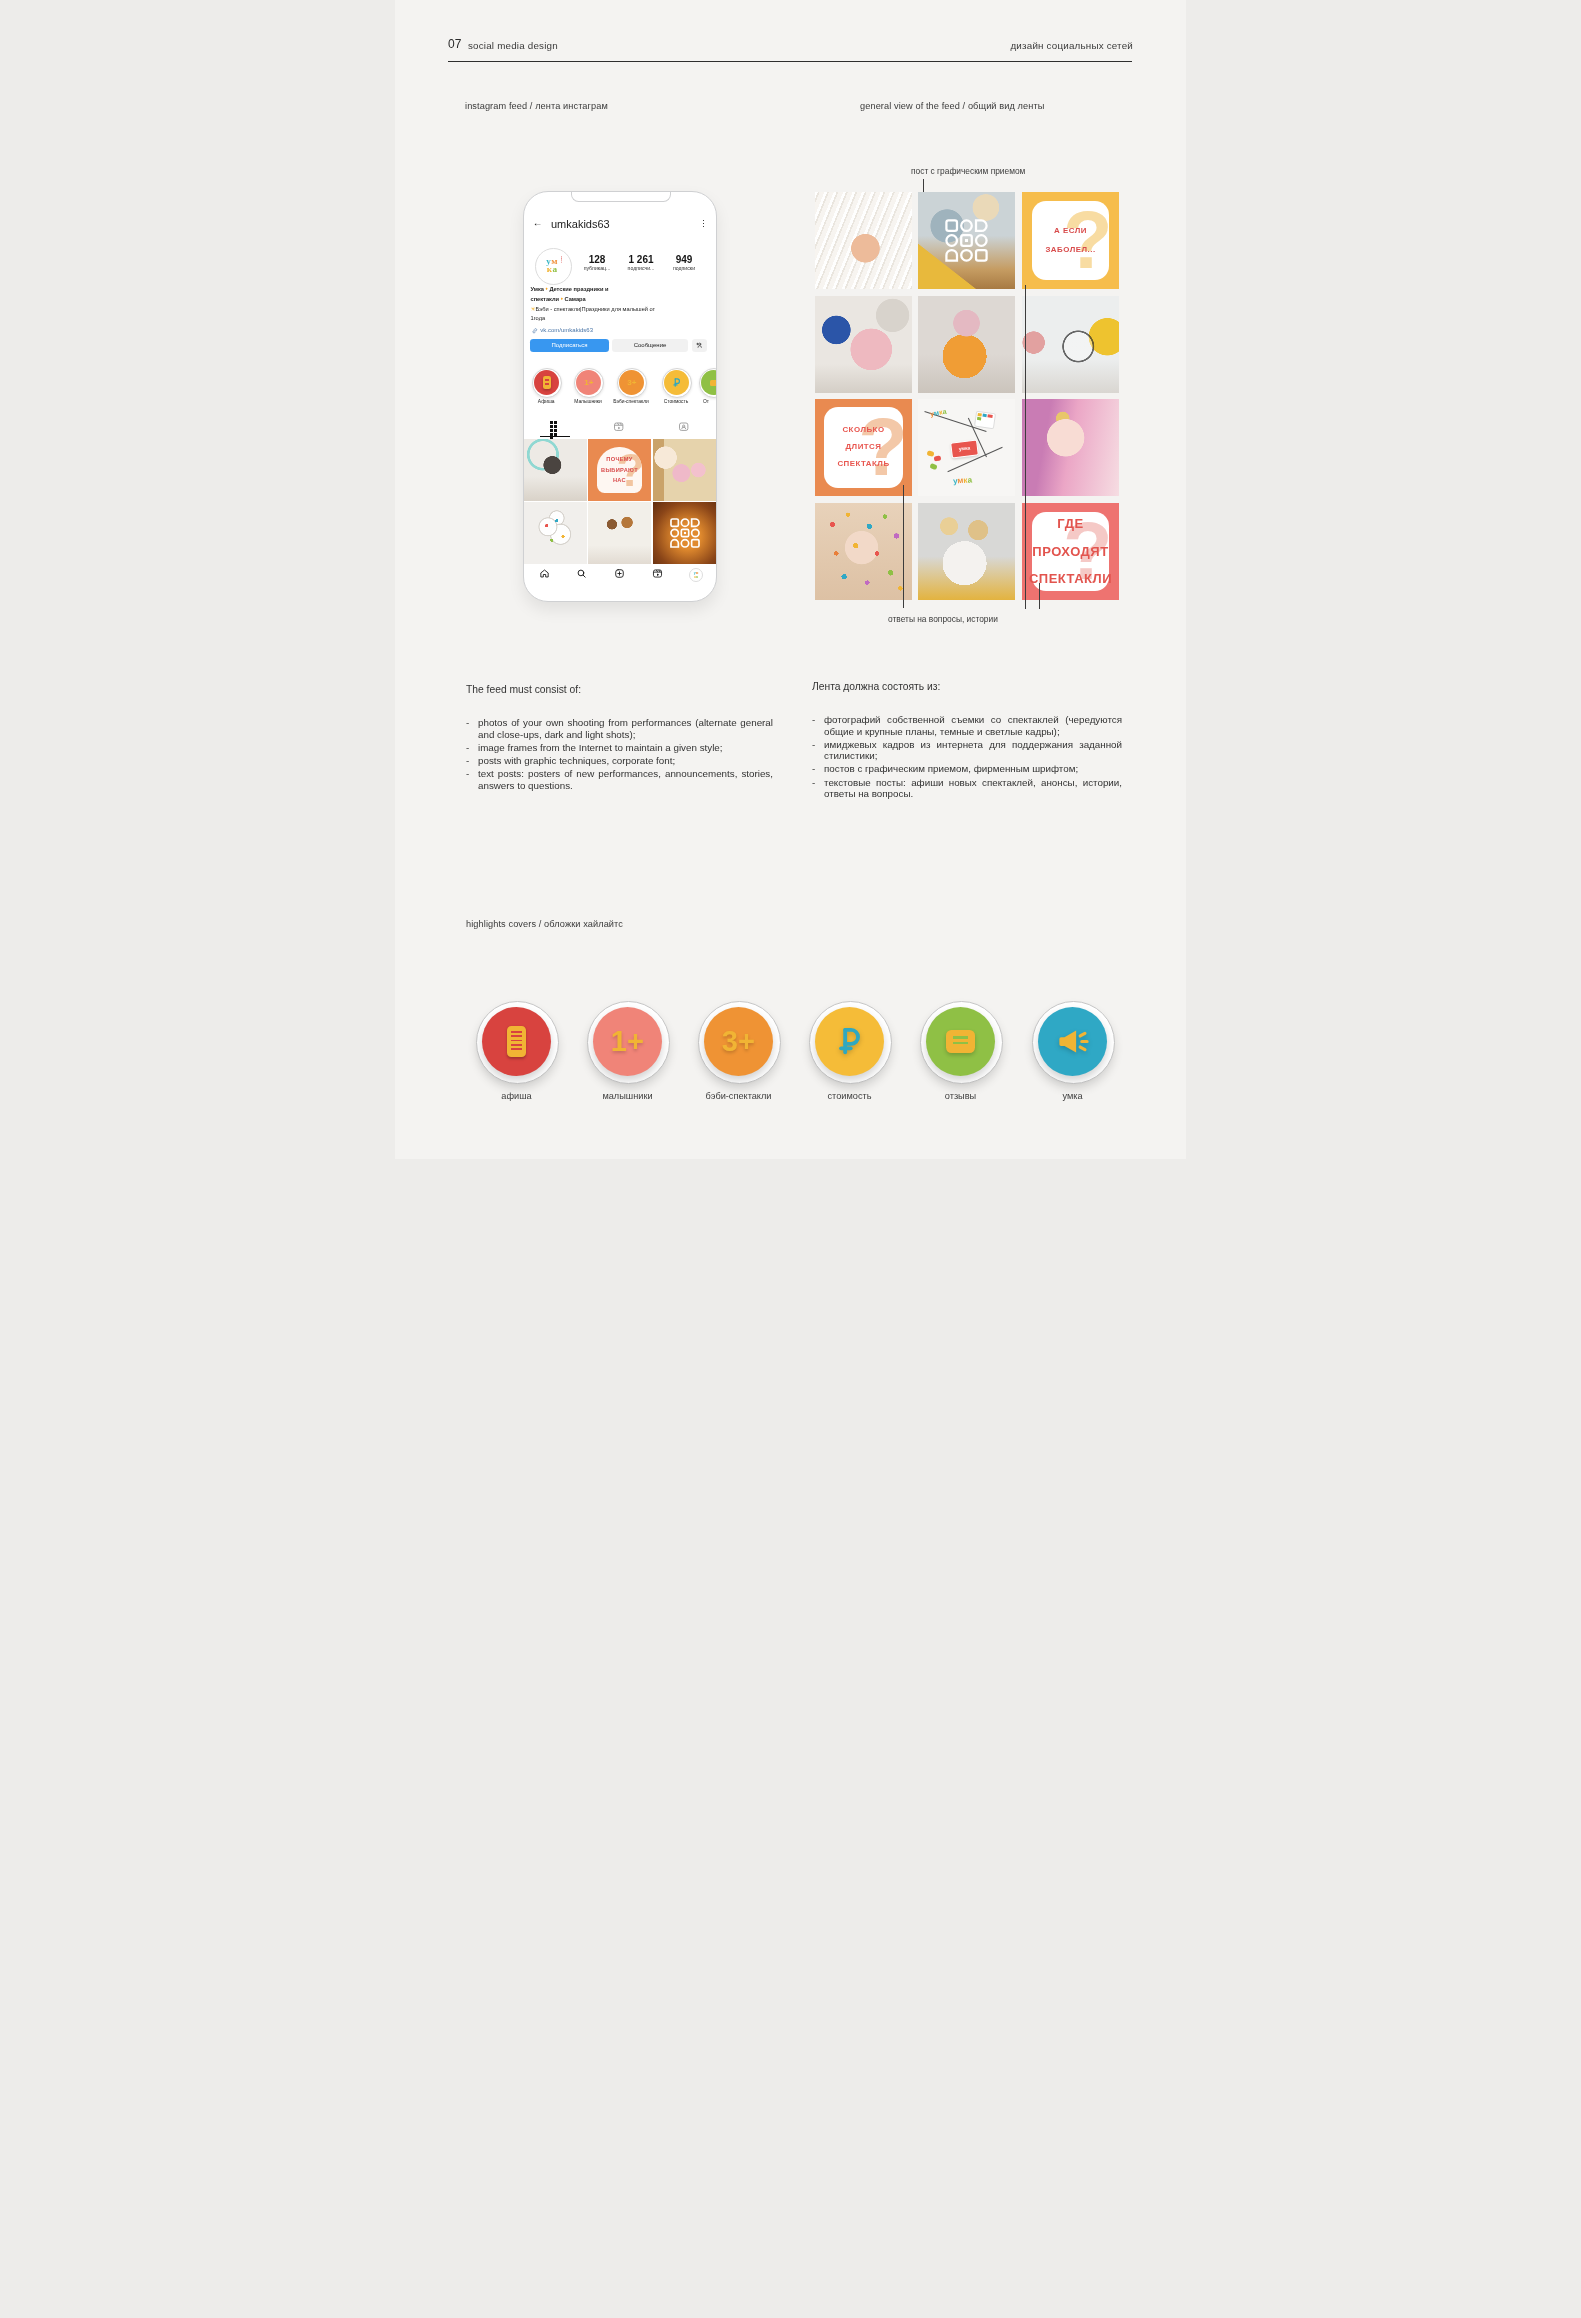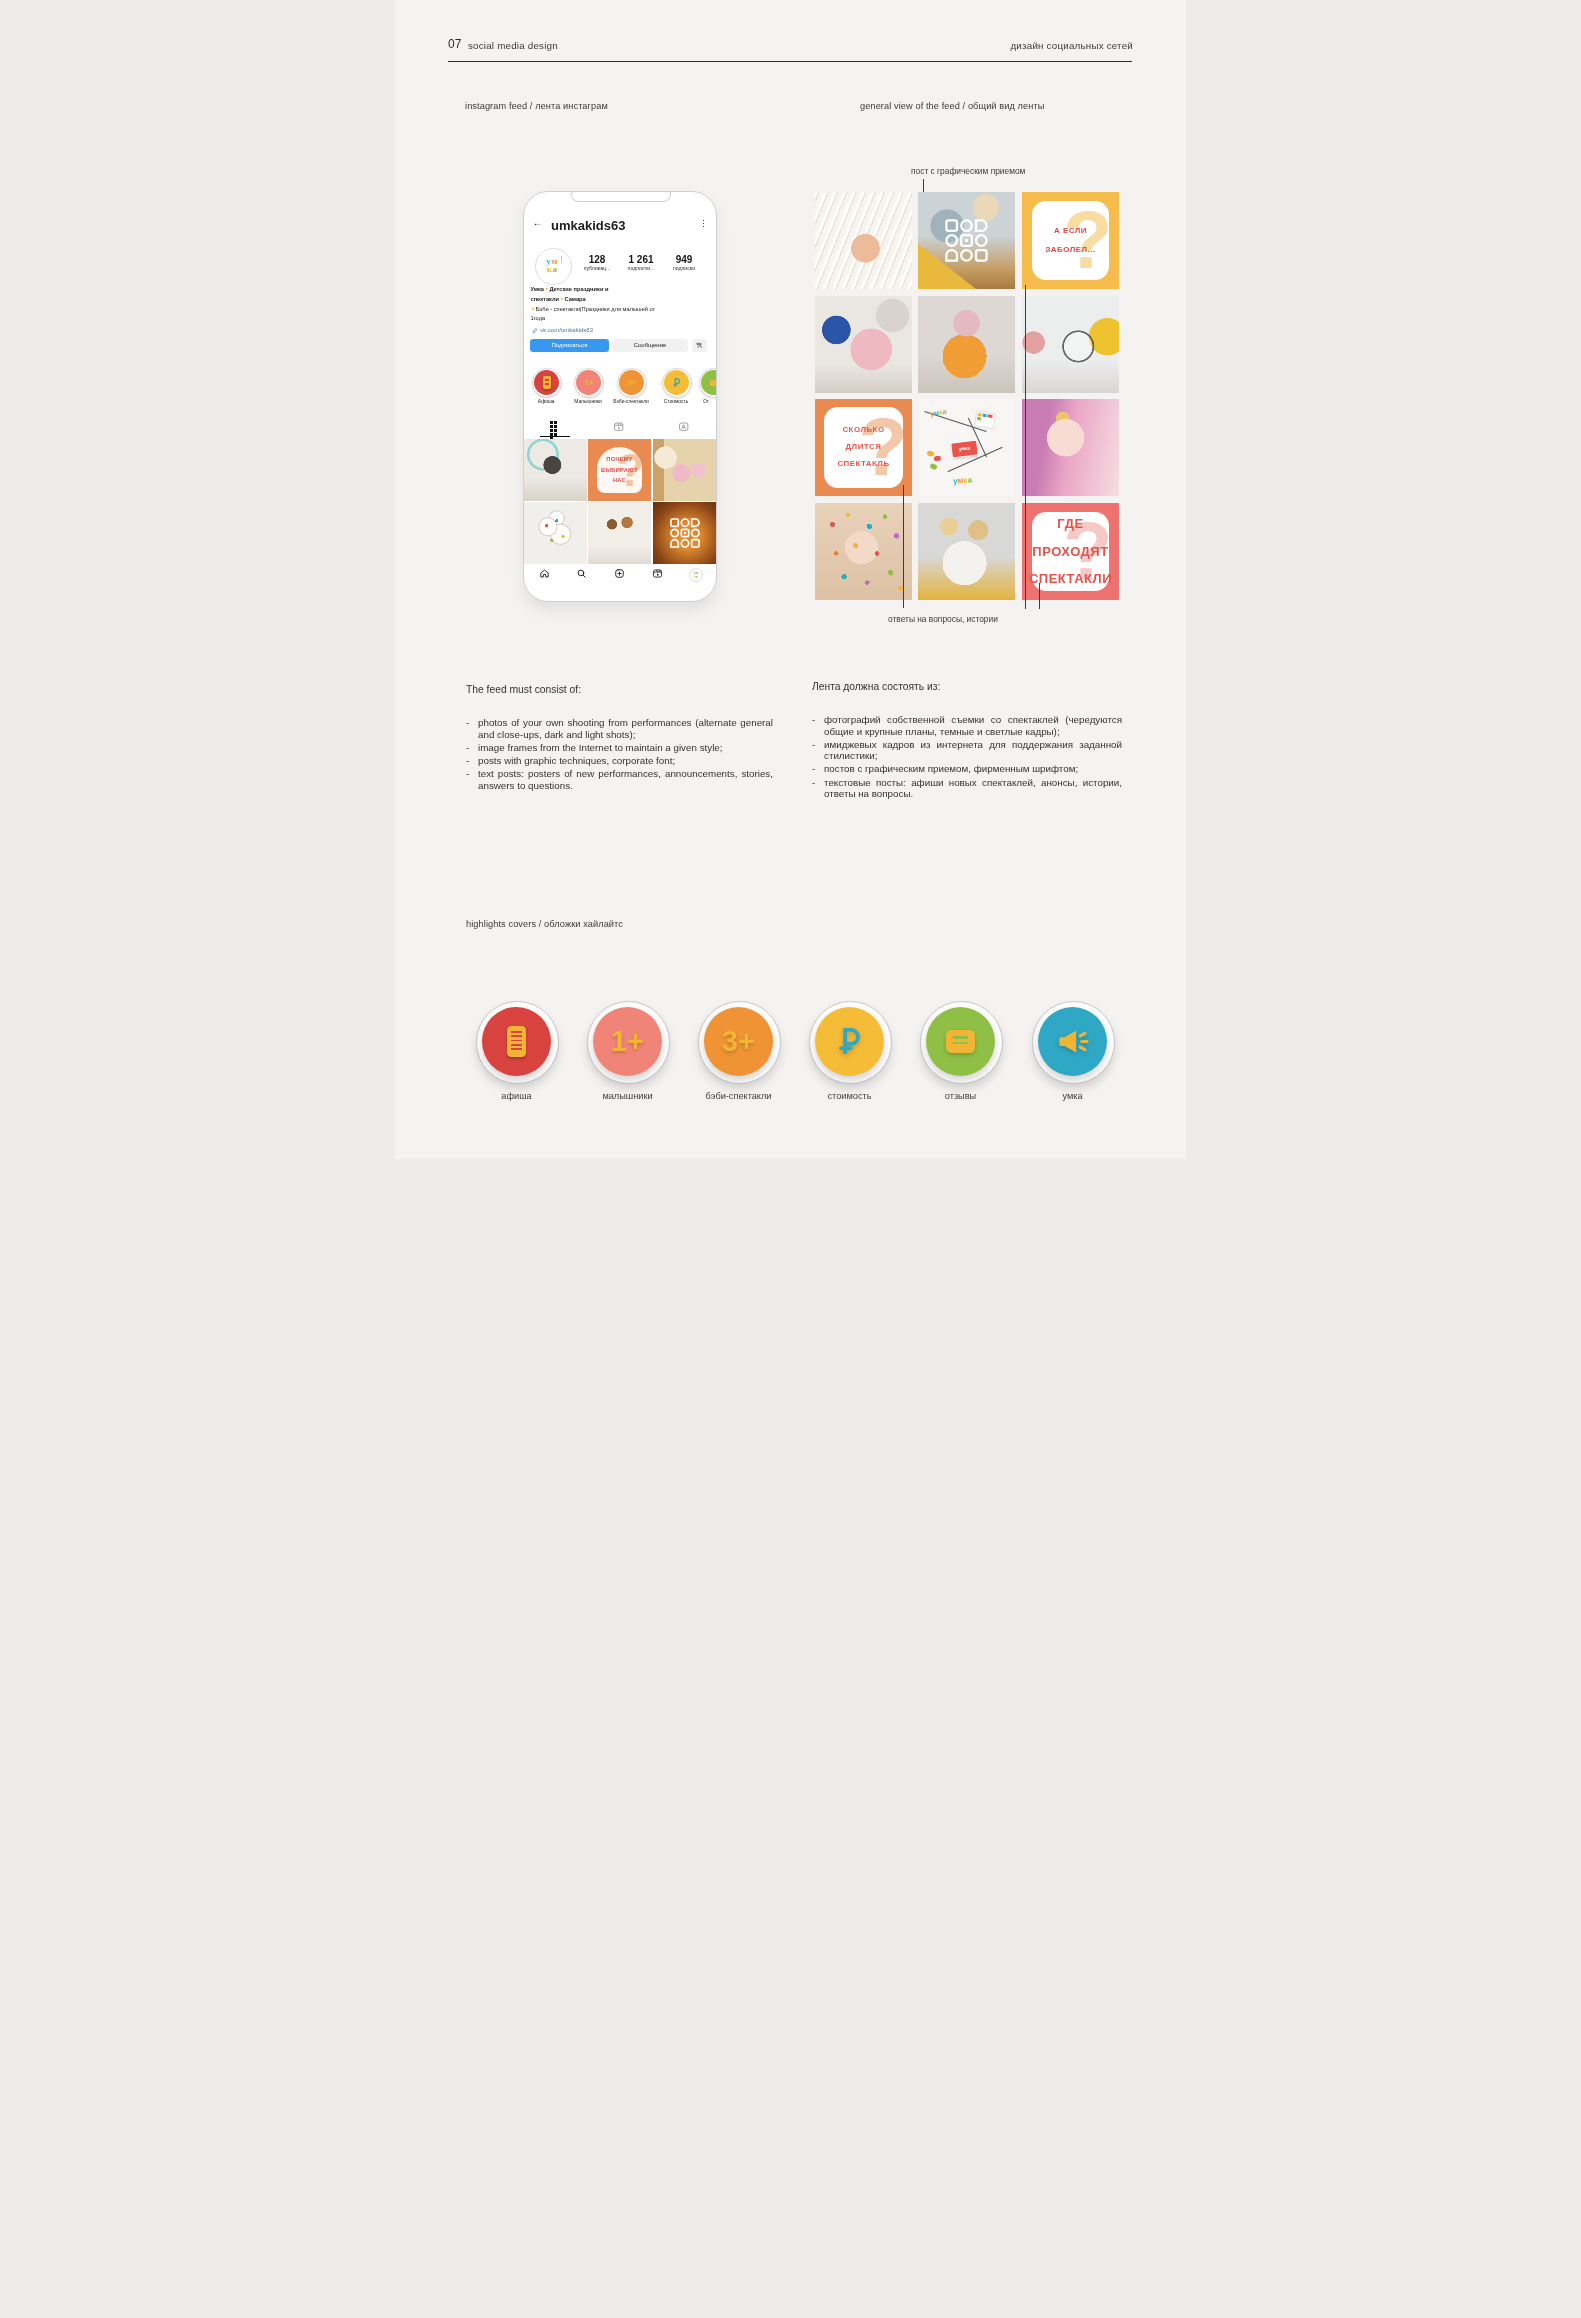--- a/index.html
+++ b/index.html
@@ -15,21 +15,21 @@
   .sec-title{font-size:9.2px;color:#3a3a3a;letter-spacing:0.1px;}
   .annot{font-size:8.4px;color:#3c3c3c;text-align:left;}
 
   
   .phone{position:absolute;left:128px;top:191px;width:192px;height:409px;background:#fff;
          border:1.1px solid #cfd0d2;border-radius:25px;box-shadow:0 7.6px 16.3px rgba(0,0,0,.08);}
   .screen{position:absolute;inset:0;border-radius:24px;overflow:hidden;}
   .notch{position:absolute;left:50%;margin-left:-49px;top:-0.5px;width:98px;height:9.2px;
          border:1.1px solid #cfd0d2;border-top:none;border-radius:0 0 7.6px 7.6px;background:#fff;}
   .pnav-back{font-size:9.8px;color:#111;}
-  .pnav-user{font-size:13px;font-weight:bold;color:#1c1c1c;}
+  .pnav-user{font-size:11px;font-weight:normal;color:#1c1c1c;}
   .pnav-menu{font-size:8.1px;color:#111;}
   .avatar-ring{width:35px;height:35px;border:0.8px solid #dcdcdc;border-radius:50%;background:#fff;}
   .avatar-logo{position:absolute;left:1.6px;top:1.6px;width:29px;height:29px;border-radius:50%;background:#fff;font-family:Liberation Serif, serif;}
   .lg1{color:#3ab5c4;} .lg2{color:#f0913c;} .lg3{color:#f1b434;} .lg4{color:#8fc045;}
   .logo-row{font-weight:bold;font-size:9.2px;line-height:8.1px;text-align:center;letter-spacing:0.5px;}
   .logo-kids{position:absolute;right:1.1px;top:7px;font-size:2.4px;font-weight:bold;color:#d8433f;
              transform:rotate(90deg);letter-spacing:0.3px;}
   .stat-val{font-size:10px;font-weight:bold;color:#151515;text-align:center;}
   .stat-lbl{font-size:5.2px;color:#333;text-align:center;}
   .bio{font-size:5.7px;color:#1e1e1e;line-height:9.8px;}

